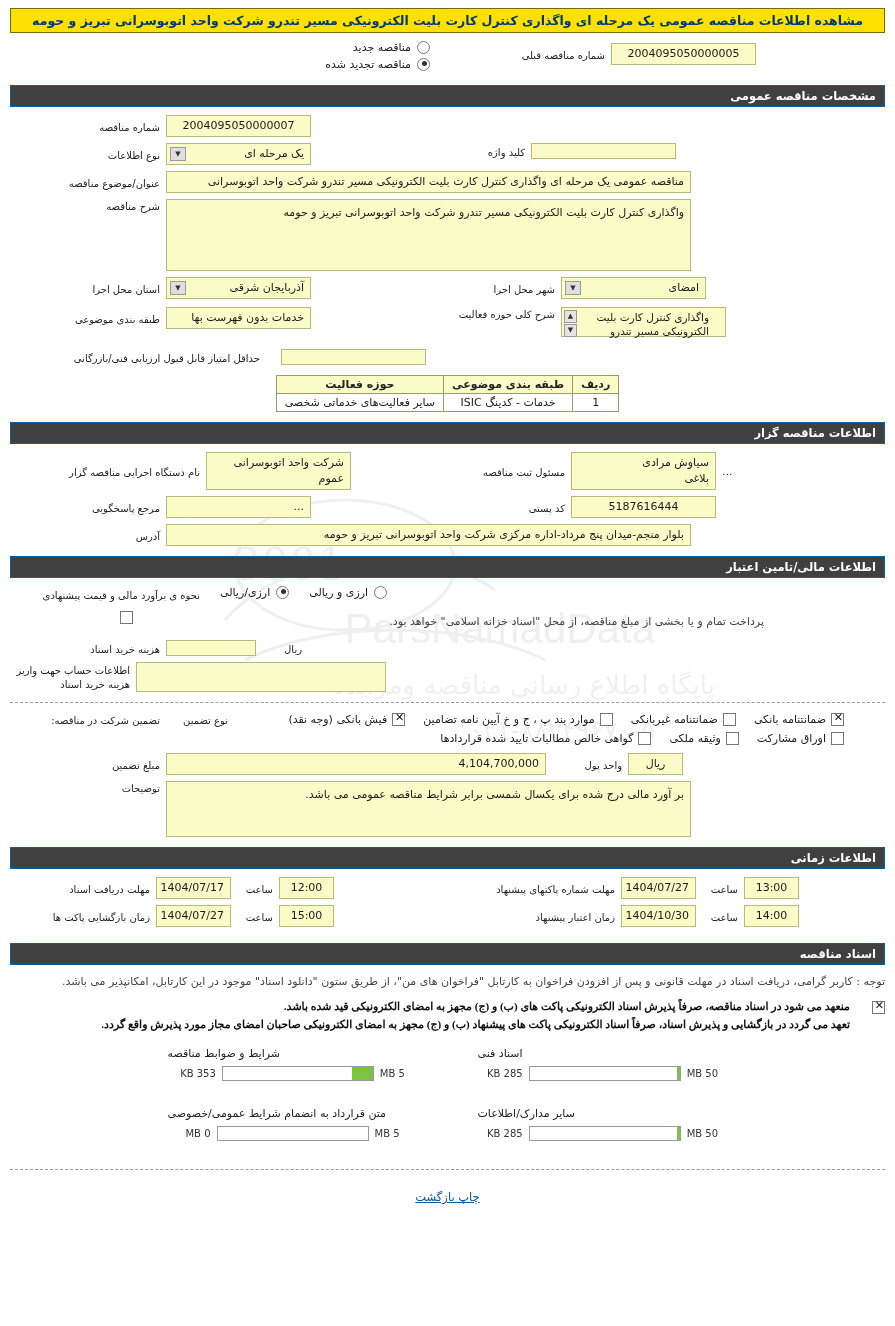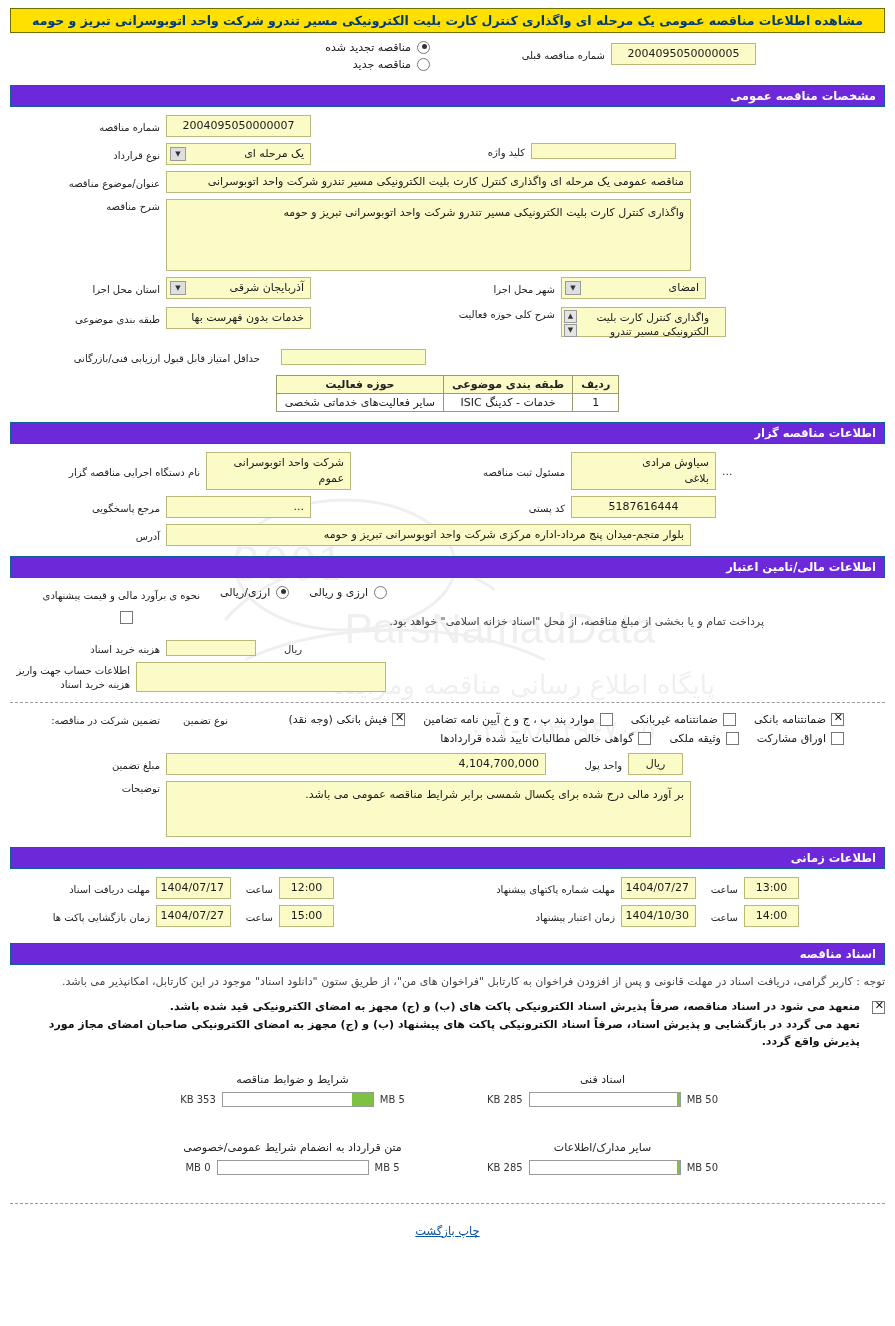--- a/index.html
+++ b/index.html
@@ -12,21 +12,21 @@
   
   .watermark{position:absolute;top:470px;right:170px;width:560px;height:300px;opacity:.13;pointer-events:none;z-index:0;}
   .wm-text{font-size:42px;color:#8a8a8a;font-family:Liberation Sans, sans-serif;}
   .content{position:relative;z-index:2;padding:6px 10px 0 10px;}
 
   .titlebar{
     background:#ffe000;border:1px solid #6f6f00;color:#003a75;
     text-align:center;font-weight:bold;font-size:12.5px;padding:4px 6px;margin:2px 0 8px 0;
   }
   .section-head{
-    background:#6d28d9;color:#fff;font-weight:bold;font-size:11.5px;
+    background:#404040;color:#fff;font-weight:bold;font-size:11.5px;
     padding:3px 8px;margin:10px 0 8px 0;border:1px solid #0d5f9f;
     text-align:right;
   }
   .row{display:flex;align-items:center;margin-bottom:6px;gap:6px;}
   .row.top{align-items:flex-start;}
   .lbl{
     width:150px;text-align:right;font-size:10px;color:#222;flex:0 0 auto;padding-top:2px;
   }
   .lbl.narrow{width:95px;}
   .fld{
@@ -50,30 +50,30 @@
   .chk.on::after{content:"✕";position:absolute;top:-3px;right:0px;font-size:11px;line-height:13px;color:#111;}
   .topforms{display:flex;justify-content:space-between;align-items:flex-start;}
   .topleft{width:430px;}
   .topright{width:420px;}
   .hr-dash{border:0;border-top:1px dashed #9a9a9a;margin:10px 0;}
   table.grid{border-collapse:collapse;font-size:11px;}
   table.grid th{background:#fbfbc8;border:1px solid #9a9a6a;padding:2px 8px;font-weight:bold;color:#222;}
   table.grid td{background:#fff;border:1px solid #9a9a6a;padding:2px 8px;color:#222;text-align:center;}
   .files-wrap{margin-top:14px;}
   .file-col{width:250px;}
-  .file-title{text-align:center;font-size:11px;margin-bottom:6px;color:#222;margin-top:8px;}
+  .file-title{text-align:left;font-size:11px;margin-bottom:6px;color:#222;}
   .bar{
     position:relative;height:13px;border:1px solid #9a9a9a;background:#fff;width:150px;display:inline-block;vertical-align:middle;
   }
   .bar .fill{position:absolute;top:0;right:0;height:100%;background:#7ec242;}
   .barrow{display:flex;align-items:center;gap:6px;justify-content:center;font-size:10px;color:#333;}
   .footer-link{text-align:center;color:#0b57a4;font-size:11.5px;padding:10px 0 14px 0;text-decoration:underline;}
   .note{font-size:11px;color:#444;line-height:1.55;text-align:right;margin:4px 0;}
   .note-b{font-size:11px;font-weight:bold;color:#111;line-height:1.6;text-align:right;}
-  .chk-line{display:flex;gap:12px;align-items:flex-start;margin-bottom:4px;}
+  .chk-line{display:flex;gap:22px;align-items:flex-start;margin-bottom:4px;font-family:Liberation Serif, serif;}
   .guar-grid{display:flex;flex-wrap:wrap;gap:6px 18px;max-width:610px;justify-content:flex-start;}
   .guar-item{display:flex;align-items:center;gap:5px;font-size:11px;}
   .time-line{display:flex;align-items:center;gap:6px;justify-content:flex-start;margin-bottom:6px;}
   .time-line .lbl{width:150px;}
   .ta{
     background:#fbfbc8;border:1px solid #b9b97a;width:525px;height:72px;padding:4px 6px;font-size:11px;line-height:1.6;box-sizing:border-box;
   }
   .ta.small-h{height:56px;}
   .multi{
     background:#fbfbc8;border:1px solid #b9b97a;width:165px;height:30px;padding:2px 16px 2px 4px;font-size:10.5px;line-height:14px;position:relative;box-sizing:border-box;
@@ -105,26 +105,26 @@
 
     <div class="topforms">
       <div class="topleft">
         <div class="row" style="justify-content:flex-end;margin-top:2px;">
           <div class="fld center mask" style="width:145px;">2004095050000005</div>
           <div class="lbl" style="width:150px;">شماره مناقصه قبلی</div>
         </div>
       </div>
       <div class="topright">
         <div class="radio-row">
+          <span class="radio"></span>
+          <span>مناقصه جدید</span>
+        </div>
+        <div class="radio-row">
           <span class="radio on"></span>
           <span>مناقصه تجدید شده</span>
-        </div>
-        <div class="radio-row">
-          <span class="radio"></span>
-          <span>مناقصه جدید</span>
         </div>
       </div>
     </div>
 
     <div class="section-head">مشخصات مناقصه عمومی</div>
 
     <div class="row" style="justify-content:flex-end;">
       <div class="fld center" style="width:145px;">2004095050000007</div>
       <div class="lbl">شماره مناقصه</div>
     </div>
@@ -135,21 +135,21 @@
           <div class="fld" style="width:145px;"></div>
           <div class="lbl" style="width:70px;">کلید واژه</div>
         </div>
       </div>
       <div class="topright">
         <div class="row" style="justify-content:flex-end;">
           <div class="fld sel" style="width:145px;">
             <span class="caret">▼</span>
             <span>یک مرحله ای</span>
           </div>
-          <div class="lbl">نوع قرارداد</div>
+          <div class="lbl">نوع اطلاعات</div>
         </div>
       </div>
     </div>
 
     <div class="row" style="justify-content:flex-end;">
       <div class="fld" style="width:525px;">مناقصه عمومی یک مرحله ای واگذاری کنترل کارت بلیت الکترونیکی مسیر تندرو شرکت واحد اتوبوسرانی</div>
       <div class="lbl">عنوان/موضوع مناقصه</div>
     </div>
 
     <div class="row top" style="justify-content:flex-end;">

